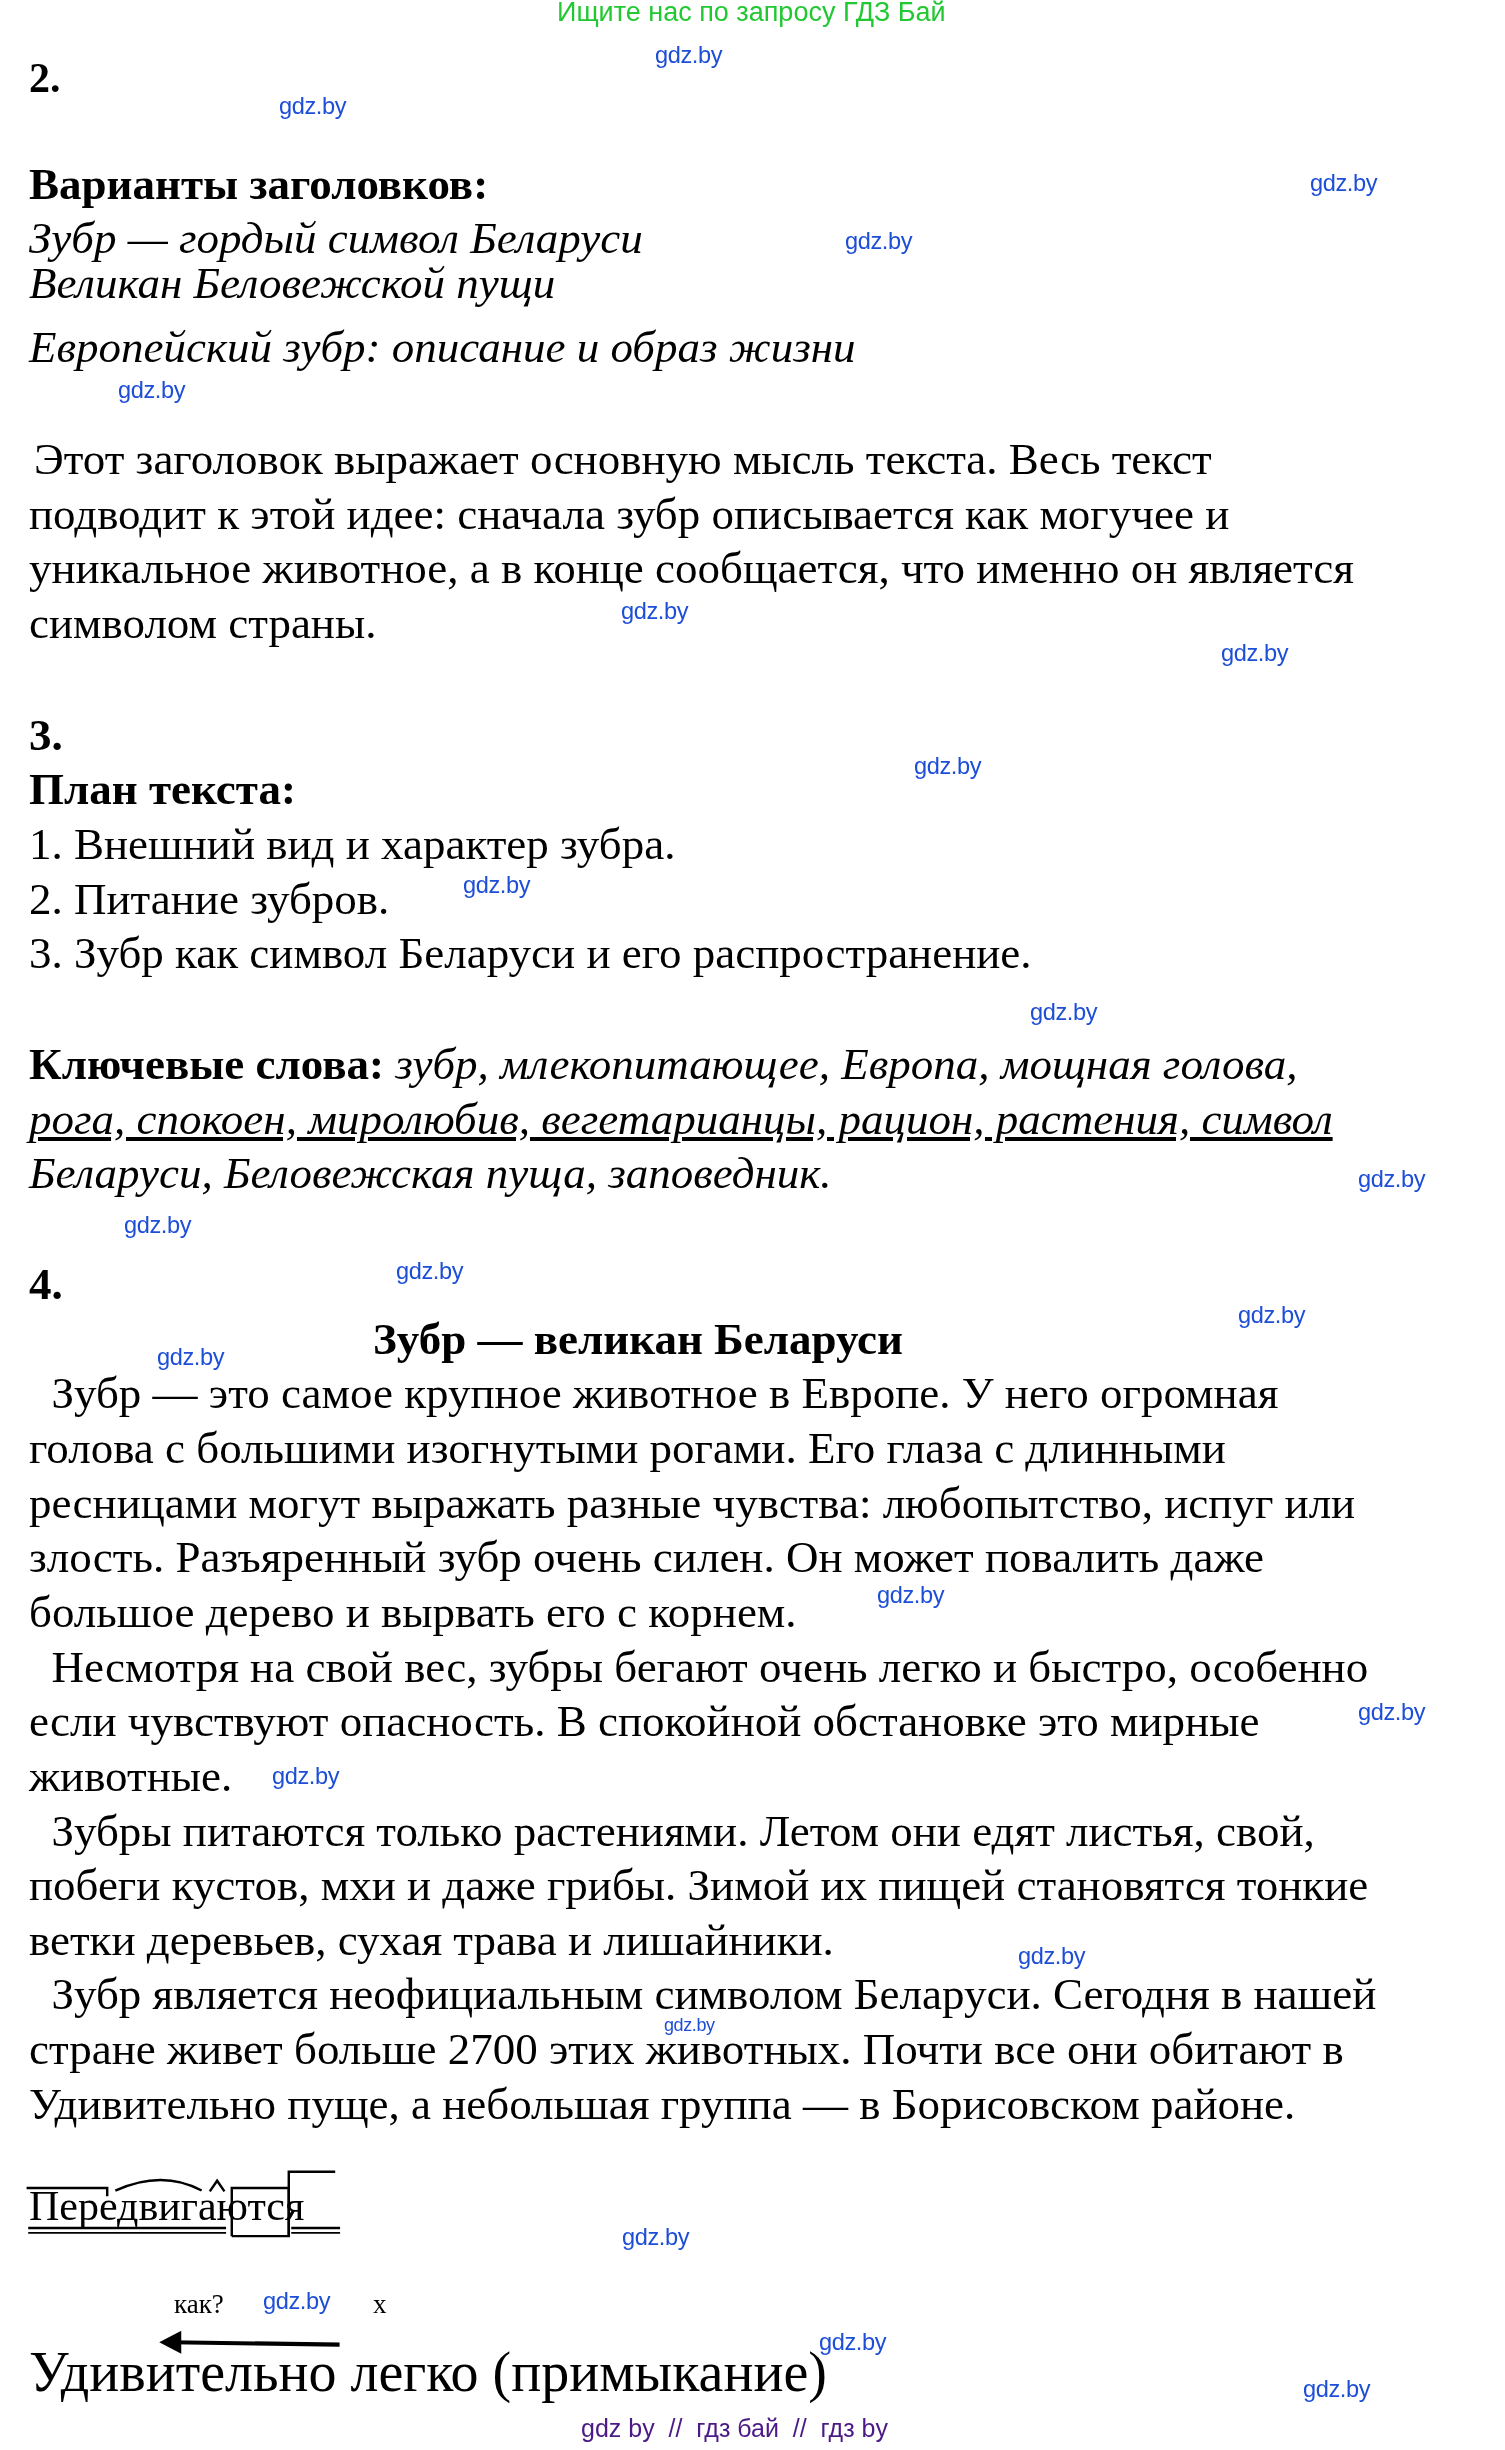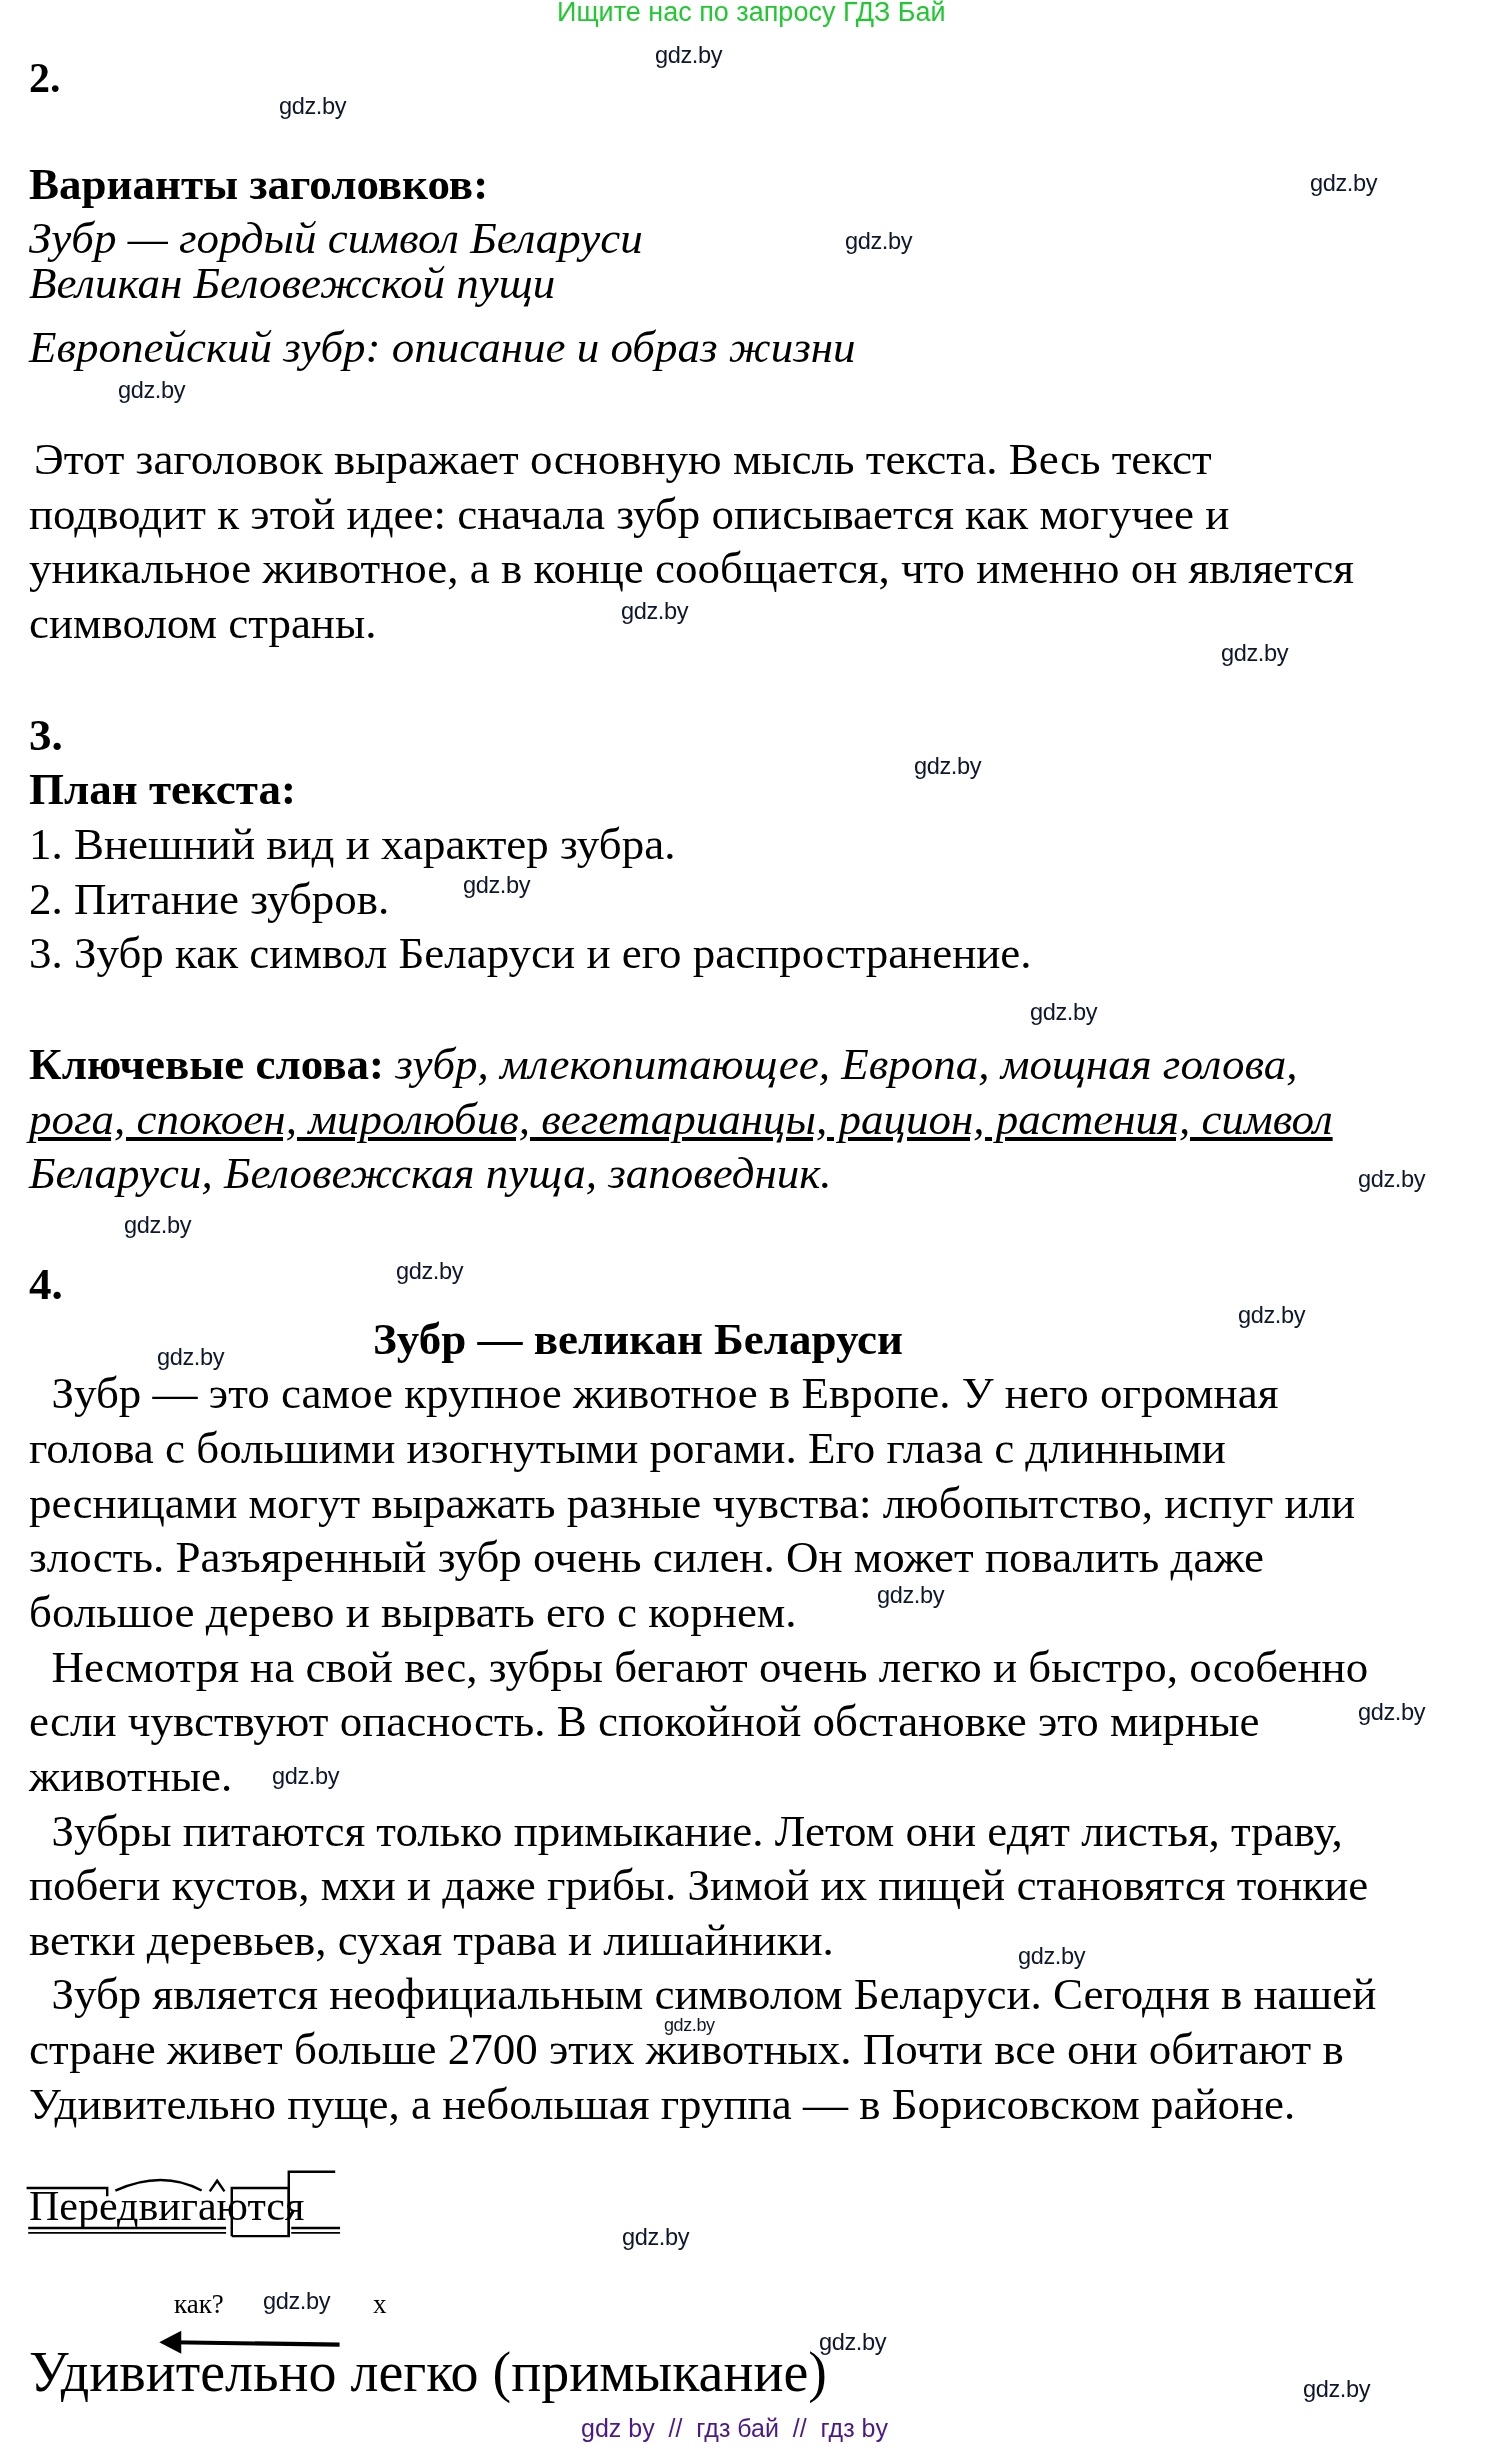--- a/index.html
+++ b/index.html
@@ -2,21 +2,21 @@
 <html style="font-size:13px"><head>
 <meta charset="utf-8">
 <style>
   html, body { margin: 0; padding: 0; background: #ffffff; }
   body { width: 1505px; height: 2450px; position: relative; overflow: hidden; }
   .abs { position: absolute; white-space: nowrap; }
   .serif { font-family: "Liberation Serif", "DejaVu Serif", serif; color: #000; }
   .body-line { font-size: 45px; line-height: 55px; }
   .bold { font-weight: bold; }
   .ital { font-style: italic; }
-  .wm { font-family: "Liberation Sans", "DejaVu Sans", sans-serif; font-size: 23.6px; color: #0f172a; letter-spacing: -0.4px; }
+  .wm { font-family: "Liberation Sans", "DejaVu Sans", sans-serif; font-size: 23.6px; color: #1d4ed8; letter-spacing: -0.4px; }
   .header { font-family: "Liberation Sans", "DejaVu Sans", sans-serif; font-size: 27px; color: #22c832; }
   .footer { font-family: "Liberation Sans", "DejaVu Sans", sans-serif; font-size: 25px; color: #4b1a86; }
   .small-serif { font-family: "Liberation Serif", "DejaVu Serif", serif; font-size: 27px; color:#000; }
   svg.morph { position: absolute; left: 16.3px; top: 2161px; }
   svg.arrow { position: absolute; left: 147px; top: 2316px; }
 </style>
 </head>
 <body>
 
 <div class="abs header" style="left:557px; top:-3.3px;">Ищите нас по запросу ГДЗ Бай</div>
@@ -48,21 +48,21 @@
 <div class="abs serif bold body-line" style="left:373px; top:1312px;">Зубр — великан Беларуси</div>
 
 <div class="abs serif body-line" style="left:29px; top:1366px; white-space:pre;">  Зубр — это самое крупное животное в Европе. У него огромная</div>
 <div class="abs serif body-line" style="left:29px; top:1421px; white-space:pre;">голова с большими изогнутыми рогами. Его глаза с длинными</div>
 <div class="abs serif body-line" style="left:29px; top:1476px; white-space:pre;">ресницами могут выражать разные чувства: любопытство, испуг или</div>
 <div class="abs serif body-line" style="left:29px; top:1530px; white-space:pre;">злость. Разъяренный зубр очень силен. Он может повалить даже</div>
 <div class="abs serif body-line" style="left:29px; top:1585px; white-space:pre;">большое дерево и вырвать его с корнем.</div>
 <div class="abs serif body-line" style="left:29px; top:1640px; white-space:pre;">  Несмотря на свой вес, зубры бегают очень легко и быстро, особенно</div>
 <div class="abs serif body-line" style="left:29px; top:1694px; white-space:pre;">если чувствуют опасность. В спокойной обстановке это мирные</div>
 <div class="abs serif body-line" style="left:29px; top:1749px; white-space:pre;">животные.</div>
-<div class="abs serif body-line" style="left:29px; top:1804px; white-space:pre;">  Зубры питаются только примыкание. Летом они едят листья, траву,</div>
+<div class="abs serif body-line" style="left:29px; top:1804px; white-space:pre;">  Зубры питаются только растениями. Летом они едят листья, свой,</div>
 <div class="abs serif body-line" style="left:29px; top:1858px; white-space:pre;">побеги кустов, мхи и даже грибы. Зимой их пищей становятся тонкие</div>
 <div class="abs serif body-line" style="left:29px; top:1913px; white-space:pre;">ветки деревьев, сухая трава и лишайники.</div>
 <div class="abs serif body-line" style="left:29px; top:1967px; white-space:pre;">  Зубр является неофициальным символом Беларуси. Сегодня в нашей</div>
 <div class="abs serif body-line" style="left:29px; top:2022px; white-space:pre;">стране живет больше 2700 этих животных. Почти все они обитают в</div>
 <div class="abs serif body-line" style="left:29px; top:2077px; white-space:pre;">Удивительно пуще, а небольшая группа — в Борисовском районе.</div>
 
 <div class="abs serif" style="left:29px; top:2182px; font-size:42px; line-height:49px;">Передвигаются</div>
 <svg class="morph" width="342" height="90" viewBox="0 0 420 110">
 
   <polyline points="13,33 112,33 112,43" fill="none" stroke="#000" stroke-width="3"></polyline>

